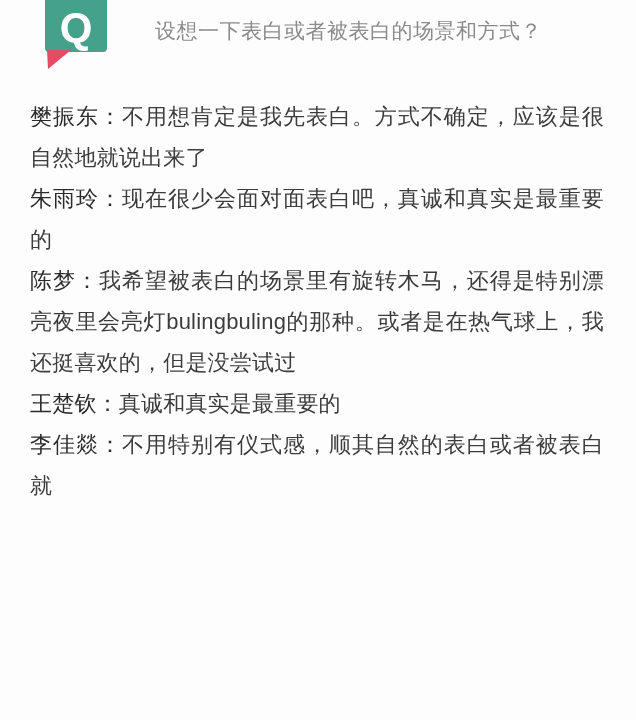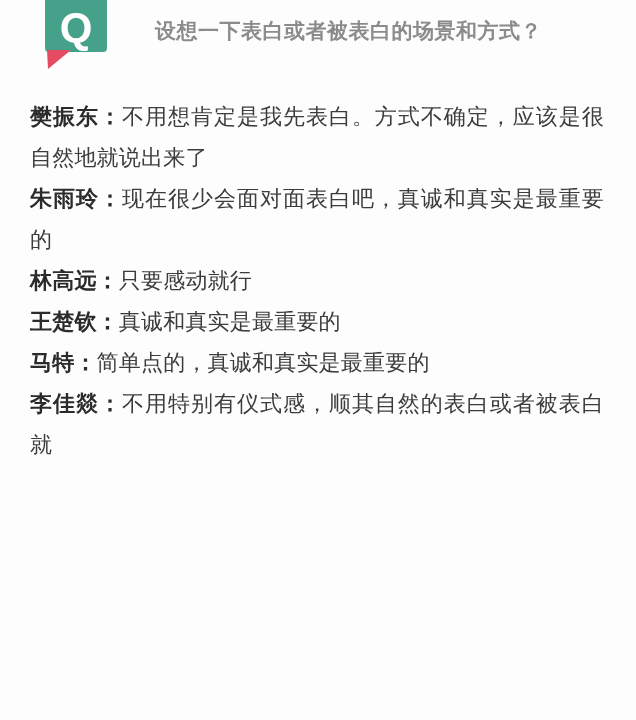--- a/index.html
+++ b/index.html
@@ -23,36 +23,36 @@
     align-items:flex-start;
     padding-left:45px;
     height:70px;
   }
   .q-icon{width:62px;height:70px;flex:0 0 62px;}
   .q-icon svg{display:block;}
   .q-text{
     margin-left:48px;
     margin-top:17px;
     font-size:21px;
-    font-weight:bold;
+    font-weight:normal;
     letter-spacing:0.5px;
     color:var(--question-gray);
     white-space:nowrap;
   }
   .dialogue{
     padding:26px 32px 0 30px;
     font-size:22px;
     line-height:41px;
     color:var(--body-text);
     text-align:justify;
     letter-spacing:0.2px;
   }
   .entry{margin:0;}
   .speaker{
-    font-weight:bold;
+    font-weight:normal;
     color:var(--name-text);
   }
   .speech{color:var(--body-text);}
 </style>
 </head>
 <body>
 
 <div class="page">
 
   <div class="header">
@@ -62,19 +62,18 @@
         <polygon points="2,50 26,50 3,69" style="fill:var(--tail-red)"></polygon>
         <text x="31" y="27" text-anchor="middle" dominant-baseline="central" font-size="42" font-weight="bold" fill="#ffffff" font-family="Liberation Sans, DejaVu Sans, sans-serif">Q</text>
       </svg>
     </div>
     <div class="q-text">设想一下表白或者被表白的场景和方式？</div>
   </div>
 
   <div class="dialogue" id="dialogue">
       <p class="entry"><span class="speaker">樊振东：</span><span class="speech">不用想肯定是我先表白。方式不确定，应该是很自然地就说出来了</span></p>
       <p class="entry"><span class="speaker">朱雨玲：</span><span class="speech">现在很少会面对面表白吧，真诚和真实是最重要的</span></p>
-      <p class="entry"><span class="speaker">林高远：</span><span class="speech">只要感动就行</span></p>
+      <p class="entry"><span class="speaker">陈梦：</span><span class="speech">我希望被表白的场景里有旋转木马，还得是特别漂亮夜里会亮灯bulingbuling的那种。或者是在热气球上，我还挺喜欢的，但是没尝试过</span></p>
       <p class="entry"><span class="speaker">王楚钦：</span><span class="speech">真诚和真实是最重要的</span></p>
-      <p class="entry"><span class="speaker">马特：</span><span class="speech">简单点的，真诚和真实是最重要的</span></p>
       <p class="entry"><span class="speaker">李佳燚：</span><span class="speech">不用特别有仪式感，顺其自然的表白或者被表白就</span></p>
     </div>
 
 </div>
 
 </body></html>

